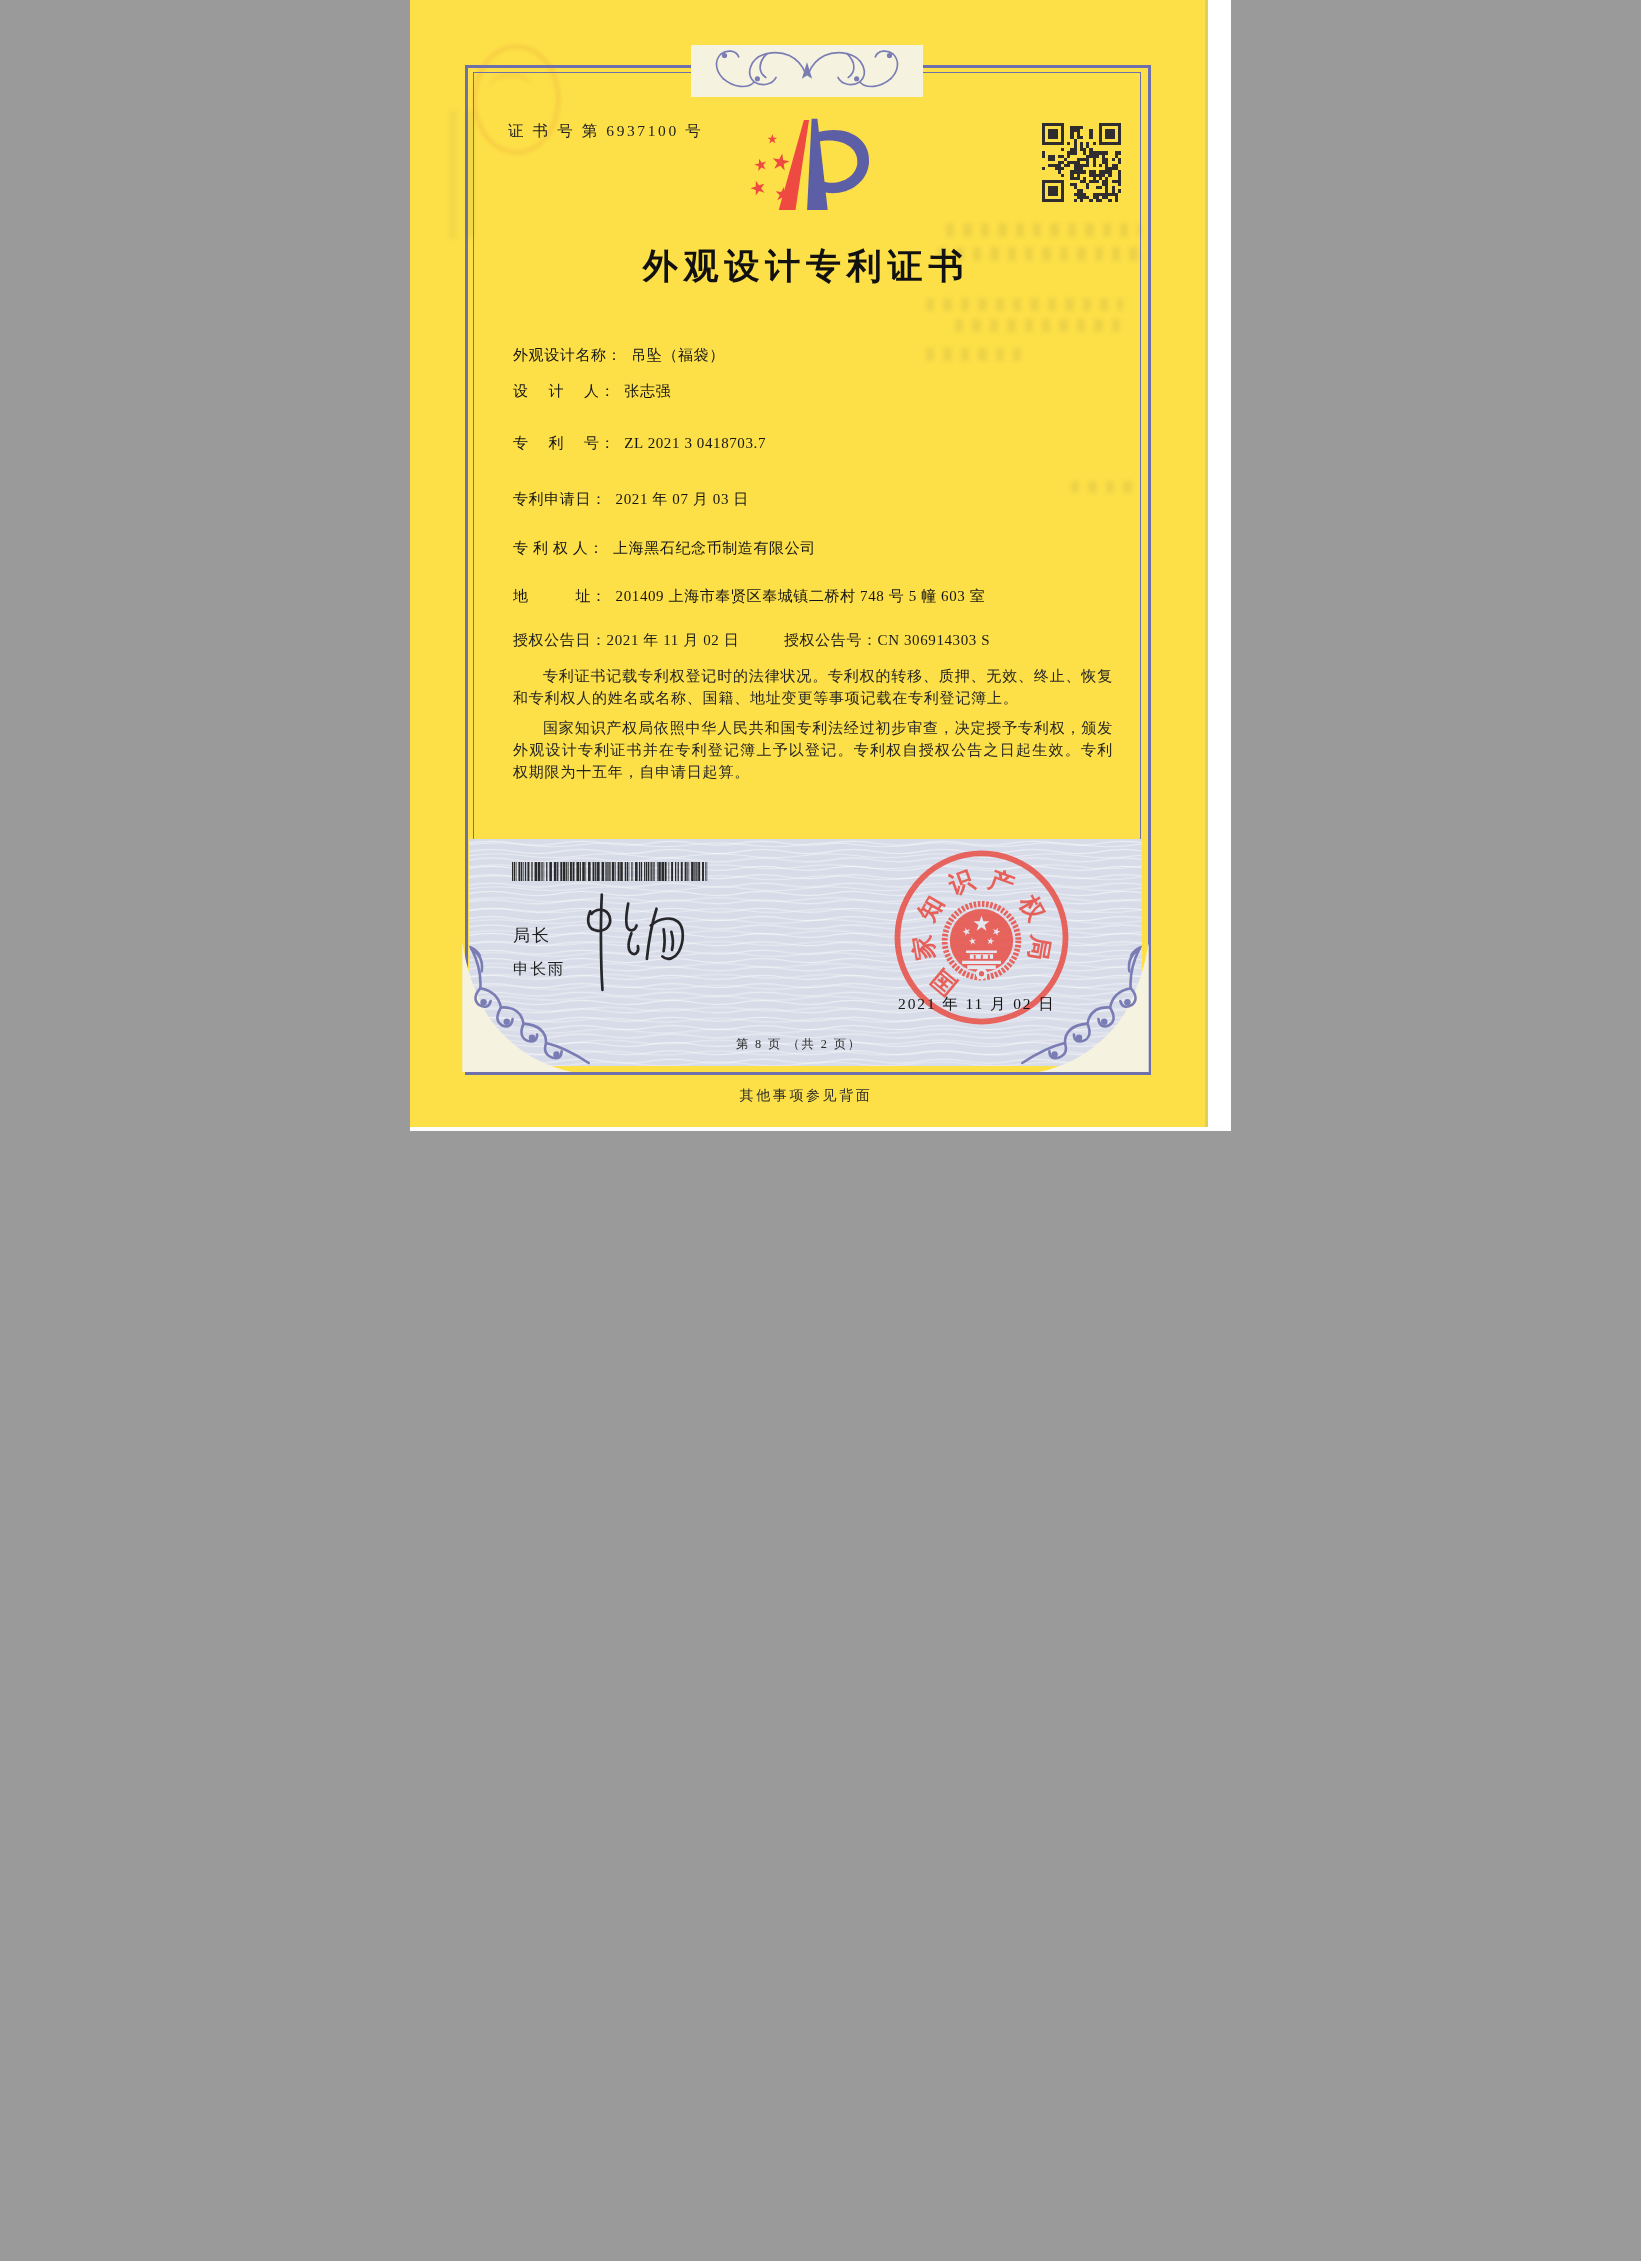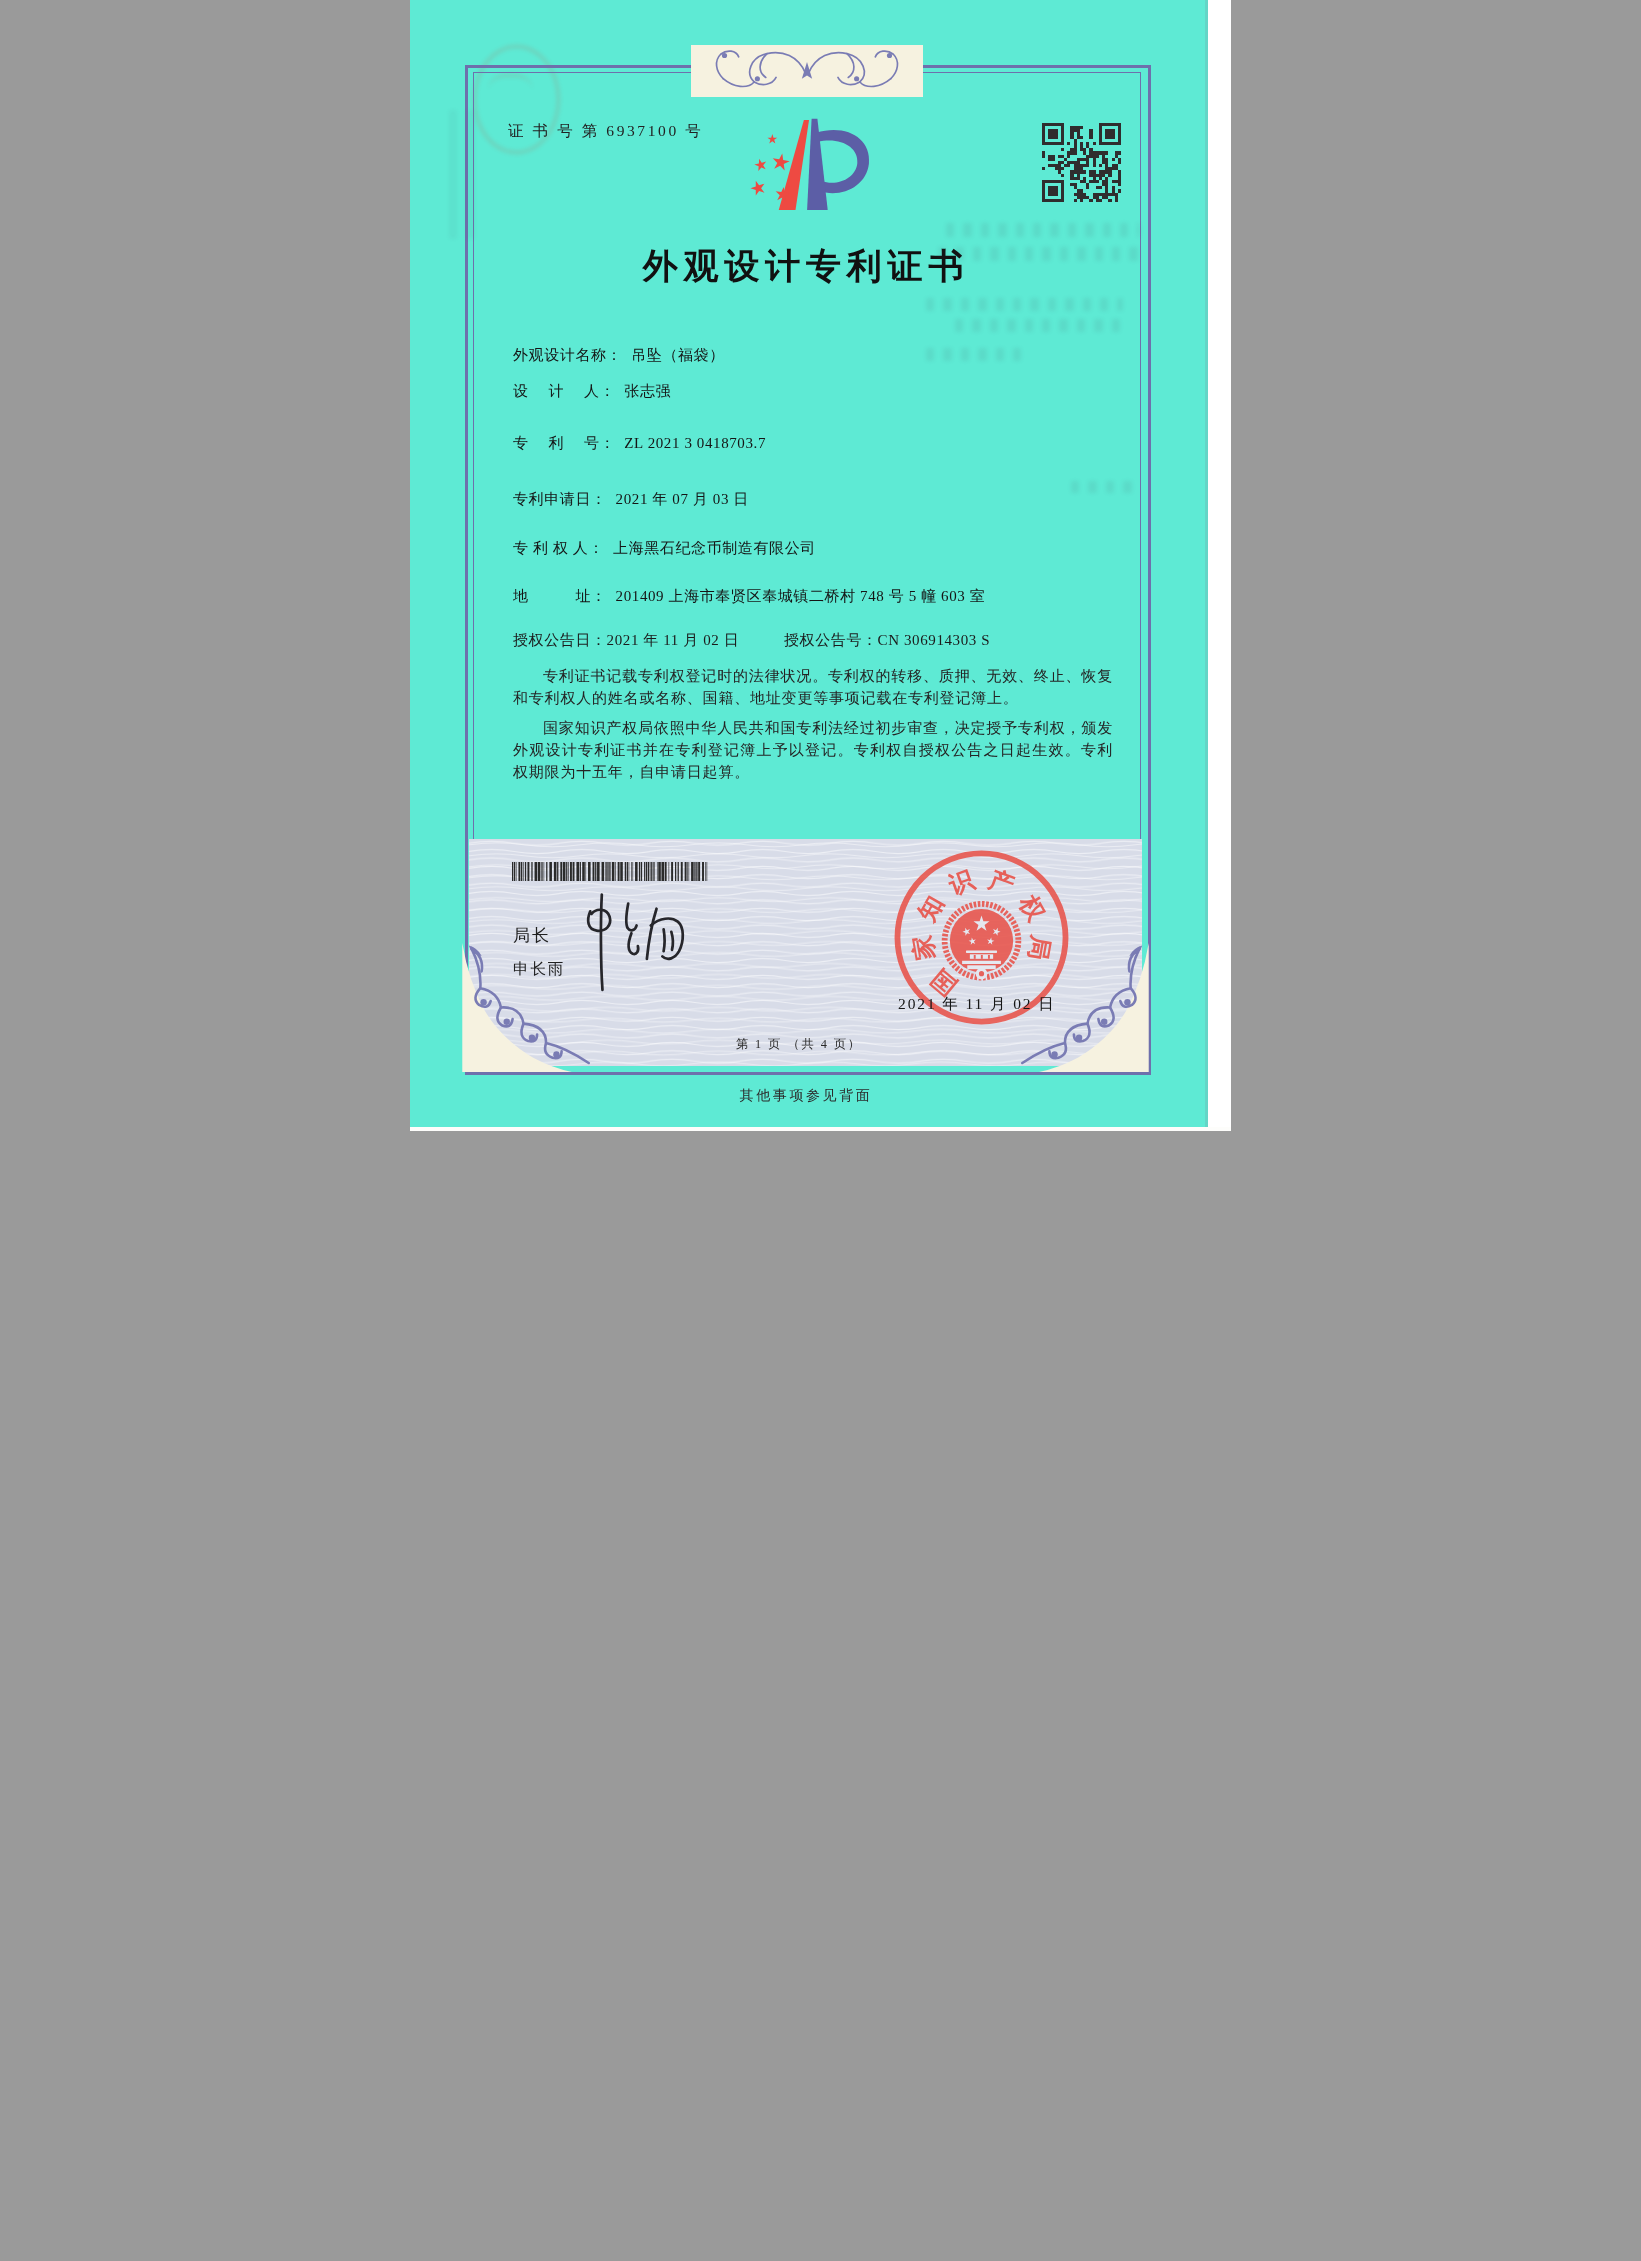--- a/index.html
+++ b/index.html
@@ -1,16 +1,16 @@
 <!DOCTYPE html>
 <html style="font-size:10.3px"><head>
 <meta charset="utf-8">
 <style>
   html,body{margin:0;padding:0;background:#9a9a9a;}
-  .page{position:relative;width:821px;height:1131px;background:#5eead4;overflow:hidden;
+  .page{position:relative;width:821px;height:1131px;background:#fde047;overflow:hidden;
         font-family:"Liberation Serif",serif;color:#1b1b1b;margin:0 auto;}
   .scan-strip-right{position:absolute;right:0;top:0;width:23px;height:100%;background:#ffffff;}
   .scan-strip-bottom{position:absolute;left:0;bottom:0;width:100%;height:4.5px;background:#fdfdfb;}
   .scan-shadow{position:absolute;right:23px;top:0;width:3.2px;height:100%;background:rgba(120,120,140,.18);}
 
   
   .frame-outer{position:absolute;left:55px;top:65px;width:680px;height:1004px;
                border:3.2px solid #6e70ac;}
   .frame-inner{position:absolute;left:63px;top:72px;width:666px;height:990px;
                border:1px solid #6e70ac;}
@@ -529,21 +529,21 @@
         <text transform="rotate(-60 140 140)" x="140" y="62" text-anchor="middle" font-size="38" font-weight="bold" fill="#e8534a" font-family="&quot;Liberation Serif&quot;,serif" opacity="0.9">知</text>
         <text transform="rotate(-20 140 140)" x="140" y="62" text-anchor="middle" font-size="38" font-weight="bold" fill="#e8534a" font-family="&quot;Liberation Serif&quot;,serif" opacity="0.9">识</text>
         <text transform="rotate(20 140 140)" x="140" y="62" text-anchor="middle" font-size="38" font-weight="bold" fill="#e8534a" font-family="&quot;Liberation Serif&quot;,serif" opacity="0.9">产</text>
         <text transform="rotate(60 140 140)" x="140" y="62" text-anchor="middle" font-size="38" font-weight="bold" fill="#e8534a" font-family="&quot;Liberation Serif&quot;,serif" opacity="0.9">权</text>
         <text transform="rotate(100 140 140)" x="140" y="62" text-anchor="middle" font-size="38" font-weight="bold" fill="#e8534a" font-family="&quot;Liberation Serif&quot;,serif" opacity="0.9">局</text>
       </g>
   </svg>
 
   <div class="abs txt issue-date">2021 年 11 月 02 日</div>
 
-  <div class="abs txt page-footer">第 1 页 （共 4 页）</div>
+  <div class="abs txt page-footer">第 8 页 （共 2 页）</div>
 
   <div class="abs txt back-note">其他事项参见背面</div>
 
   <div class="ghost" style="left:536px;top:223px;width:194px;height:14px"></div>
   <div class="ghost" style="left:528px;top:247px;width:201px;height:14px"></div>
   <div class="ghost" style="left:516px;top:298px;width:197px;height:13px"></div>
   <div class="ghost" style="left:545px;top:319px;width:165px;height:13px"></div>
   <div class="ghost" style="left:516px;top:348px;width:97px;height:13px"></div>
   <div class="ghost" style="left:661px;top:481px;width:68px;height:11.6px"></div>
   <div class="ghost" style="left:39px;top:110px;width:26px;height:129px;opacity:.08"></div>

